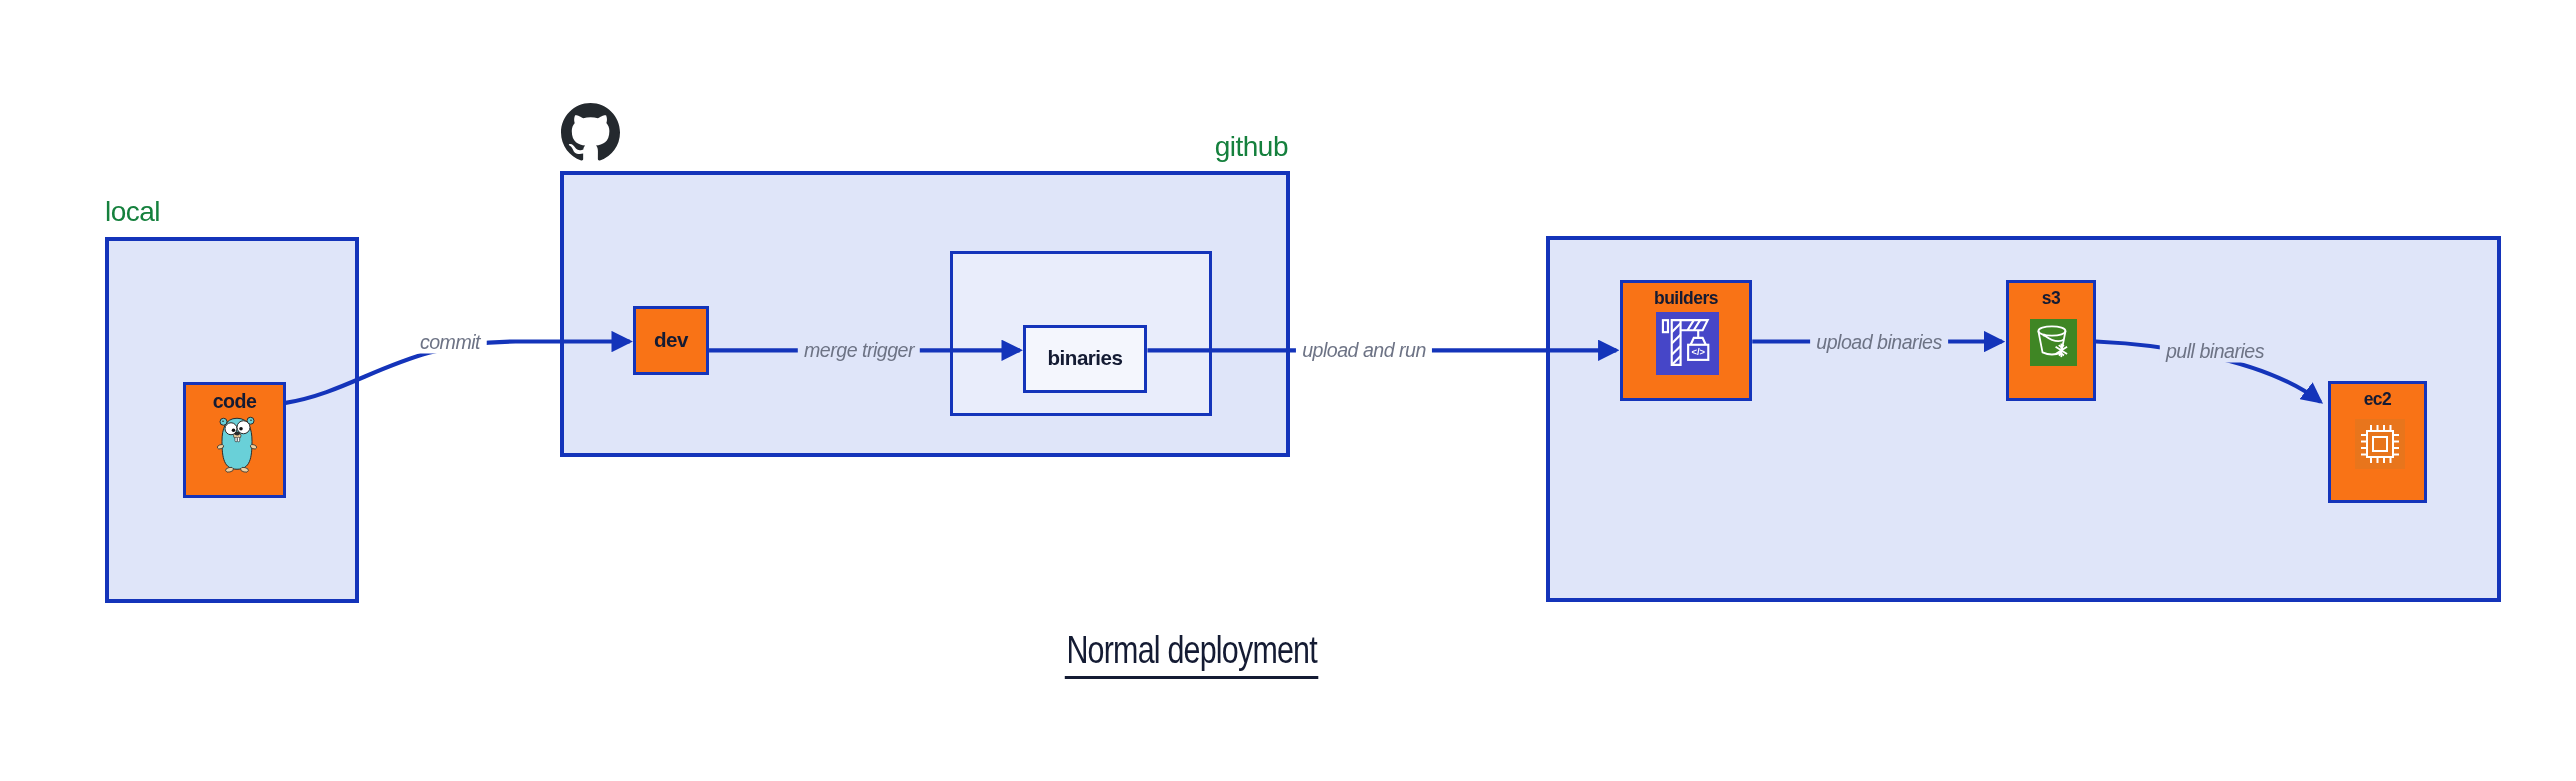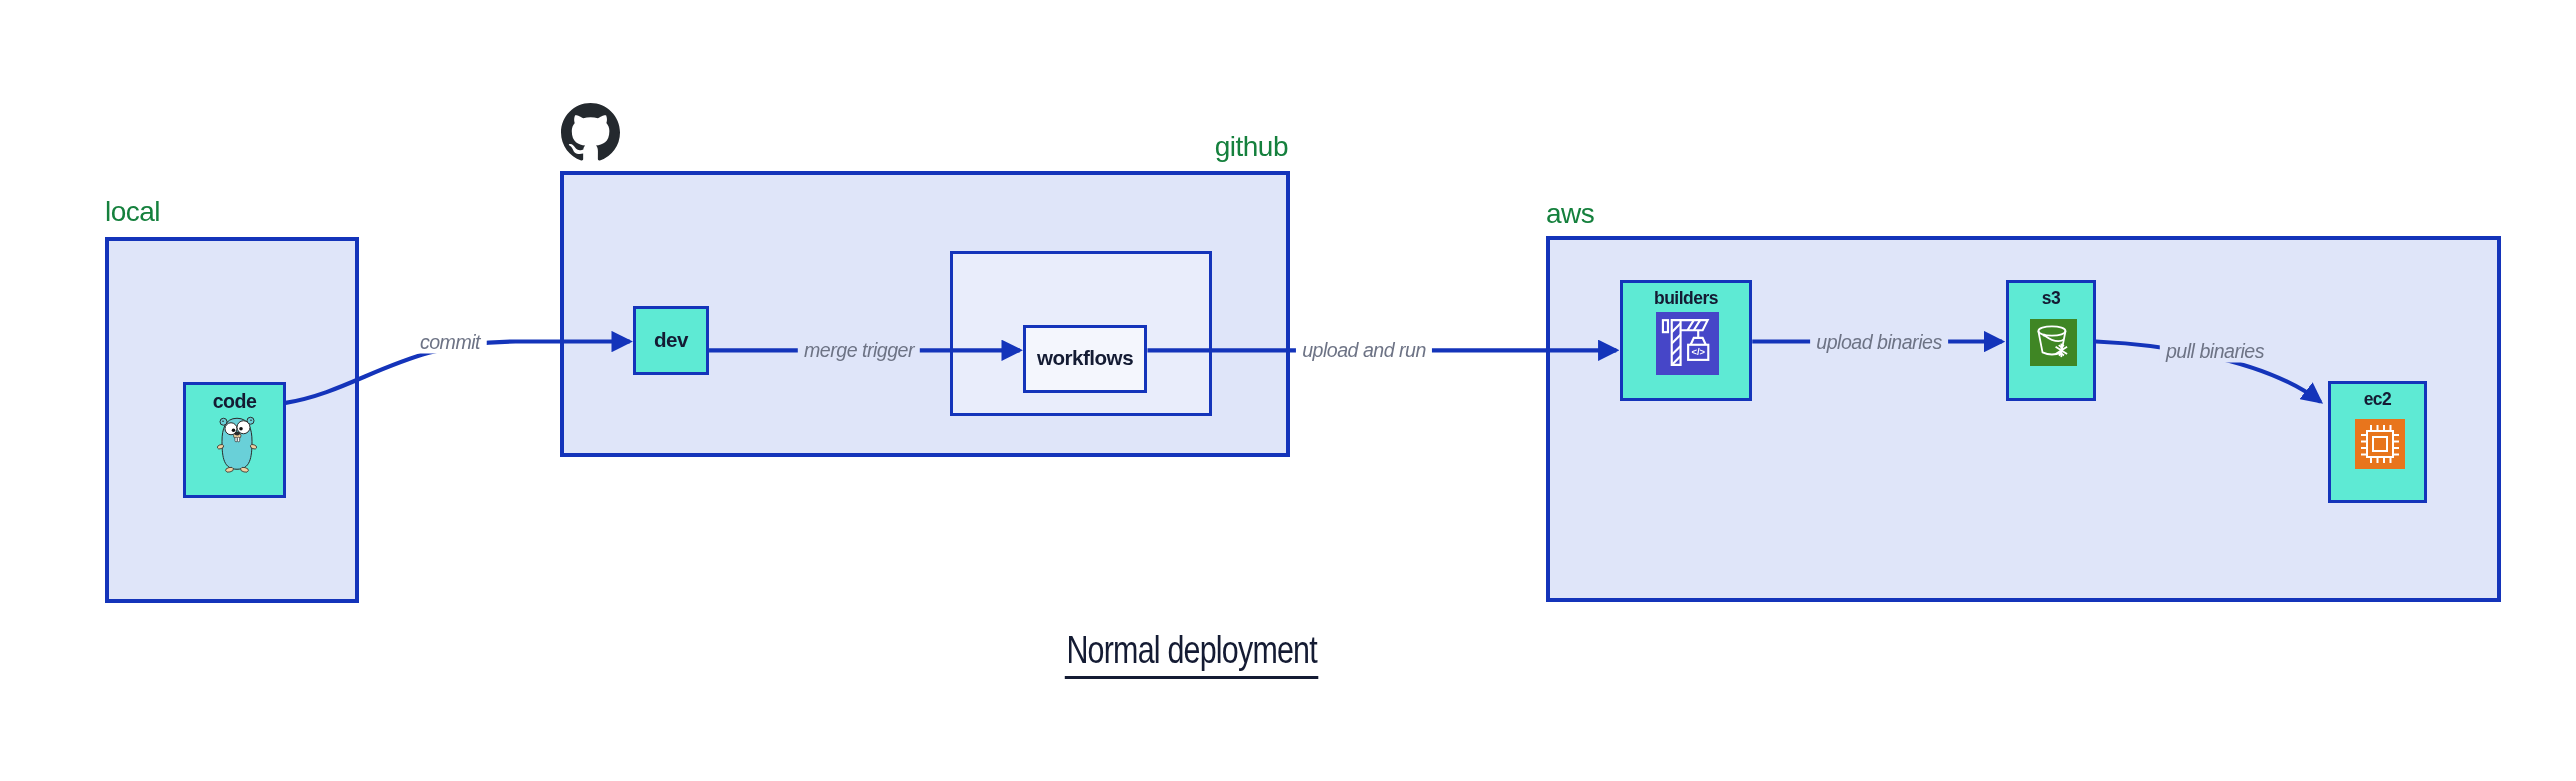--- a/index.html
+++ b/index.html
@@ -7,21 +7,21 @@
     position:relative;width:2604px;height:781px;background:#ffffff;overflow:hidden;
     font-family:"Liberation Sans",sans-serif;
   }
   
   .group-box{position:absolute;background:#dfe5f9;border:4.1px solid #1434ba;box-sizing:border-box;z-index:1;}
   .group-box.master{background:#e9edfb;border-width:3.6px;}
   .group-label{position:absolute;color:#15803d;font-size:28px;line-height:29px;z-index:1;letter-spacing:-0.5px;}
   .center{text-align:left;}
   .right{text-align:right;}
   
-  .node-box{position:absolute;background:#5eead4;border:3.6px solid #1434ba;box-sizing:border-box;z-index:2;}
+  .node-box{position:absolute;background:#f97316;border:3.6px solid #1434ba;box-sizing:border-box;z-index:2;}
   .node-label{color:#141b33;font-weight:700;text-align:center;letter-spacing:-0.5px;}
   .node-label.top{padding-top:5.2px;font-size:17.5px;}
   .node-label.mid{position:absolute;left:0;right:0;top:50%;transform:translateY(-55%);font-size:20.6px;}
   .node-icon{position:absolute;}
   
   #arrows{position:absolute;left:0;top:0;z-index:3;}
   
   .edge-label{
     position:absolute;z-index:4;transform:translate(-50%,-50%);
     font-style:italic;font-size:19.6px;color:#6d7385;white-space:nowrap;
@@ -40,21 +40,20 @@
   #gh-logo{position:absolute;left:561px;top:103px;z-index:2;}
 </style>
 </head>
 <body>
 
 <div id="canvas">
 
   <div class="group-label center" style="left:105px;top:197px;width:254px;">local</div>
   <div class="group-label right" style="left:1082px;top:132px;width:206px;">github</div>
   <div class="group-label center" style="left:950px;top:215px;width:262px;">master</div>
-  <div class="group-label center" style="left:1546px;top:199px;width:955px;">aws</div>
 
   <div class="group-box" style="left:105px;top:237px;width:254px;height:366px;"></div>
   <div class="group-box" style="left:560px;top:171px;width:730px;height:286px;"></div>
   <div class="group-box master" style="left:950px;top:251px;width:262px;height:165px;"></div>
   <div class="group-box" style="left:1546px;top:236px;width:955px;height:366px;"></div>
 
   <svg id="gh-logo" width="59" height="59" viewBox="0 0 16 16">
     <path fill="#24292e" d="M8 0C3.58 0 0 3.58 0 8c0 3.54 2.29 6.53 5.47 7.59.4.07.55-.17.55-.38 0-.19-.01-.82-.01-1.49-2.01.37-2.53-.49-2.69-.94-.09-.23-.48-.94-.82-1.13-.28-.15-.68-.52-.01-.53.63-.01 1.08.58 1.23.82.72 1.21 1.87.87 2.33.66.07-.52.28-.87.51-1.07-1.78-.2-3.64-.89-3.64-3.95 0-.87.31-1.59.82-2.15-.08-.2-.36-1.02.08-2.12 0 0 .67-.21 2.2.82.64-.18 1.32-.27 2-.27s1.36.09 2 .27c1.53-1.04 2.2-.82 2.2-.82.44 1.1.16 1.92.08 2.12.51.56.82 1.27.82 2.15 0 3.07-1.87 3.75-3.65 3.95.29.25.54.73.54 1.48 0 1.07-.01 1.93-.01 2.2 0 .21.15.46.55.38A8.01 8.01 0 0 0 16 8c0-4.42-3.58-8-8-8z"></path>
   </svg>
 
@@ -79,21 +78,21 @@
       <ellipse cx="25" cy="109" rx="8" ry="4.5" fill="#f0d0a0" stroke="#2b2b2b" stroke-width="1.5" transform="rotate(-14 25 109)"></ellipse>
       <ellipse cx="55" cy="109" rx="8" ry="4.5" fill="#f0d0a0" stroke="#2b2b2b" stroke-width="1.5" transform="rotate(14 55 109)"></ellipse>
     </svg>
   </div>
 
   <div class="node-box" style="left:633px;top:306px;width:76px;height:69px;">
     <div class="node-label mid">dev</div>
   </div>
 
   <div class="node-box" style="left:1023px;top:325px;width:124px;height:68px;background:#f4f6fd;">
-    <div class="node-label mid">workflows</div>
+    <div class="node-label mid">binaries</div>
   </div>
 
   <div class="node-box" style="left:1620px;top:280px;width:132px;height:121px;">
     <div class="node-label top">builders</div>
     <svg class="node-icon" style="left:33px;top:29px;" width="63" height="63" viewBox="0 0 100 100">
       <rect x="0" y="0" width="100" height="100" fill="#4646c8"></rect>
       <g stroke="#ffffff" stroke-width="3.4" fill="none">
         <rect x="11" y="13" width="8" height="19"></rect>
         <path d="M25 13 H39 V84 H25 Z"></path>
         <path d="M25 32 L39 18 M25 50 L39 36 M25 68 L39 54 M25 84 L39 70"></path>

